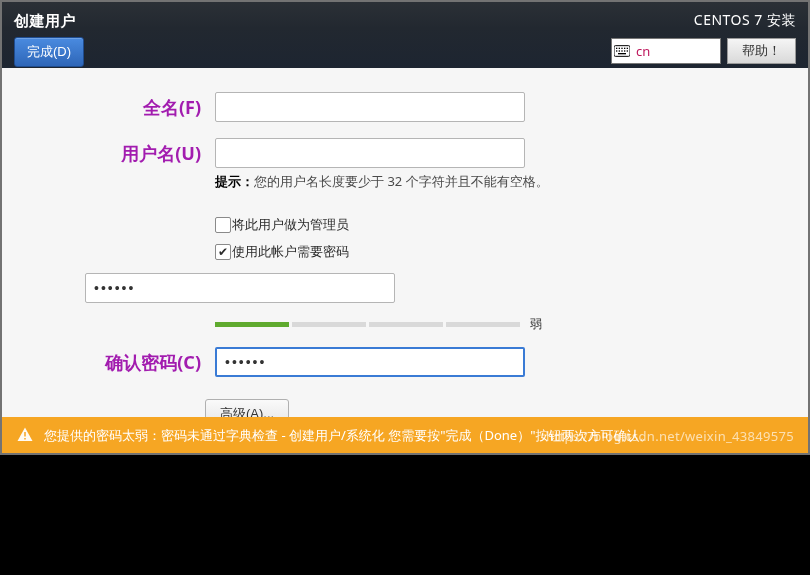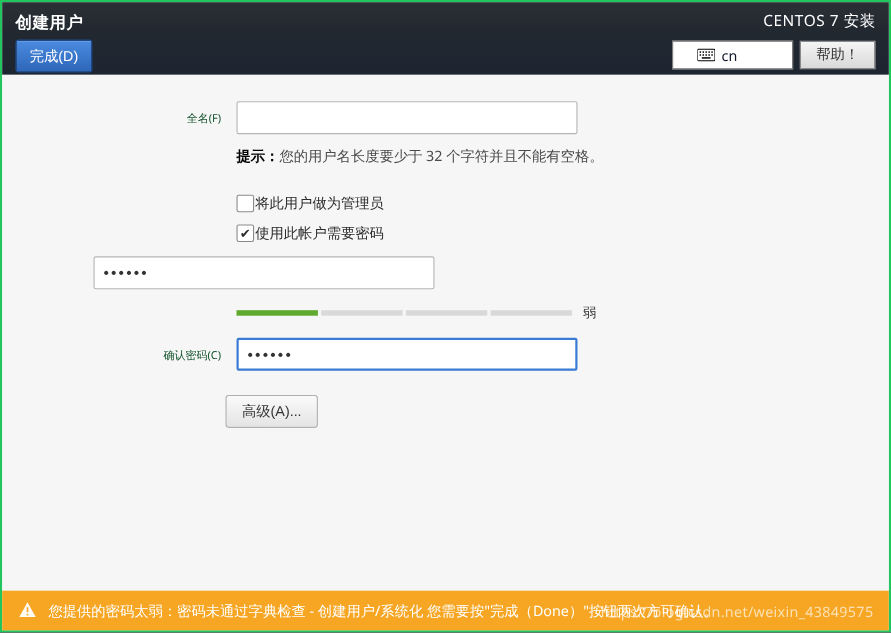--- a/index.html
+++ b/index.html
@@ -1,17 +1,17 @@
 <!DOCTYPE html>
 <html><head>
 <meta charset="utf-8">
 <style>
   * { box-sizing: border-box; margin: 0; padding: 0; }
   html, body { width: 810px; height: 575px; font-family: "Noto Sans", "Microsoft YaHei", sans-serif; font-size: 13px; background: #000; overflow: hidden; }
-  .frame { position: relative; width: 810px; height: 575px; border: 2px solid #22c55e; background: #f6f6f6; }
+  .frame { position: relative; width: 810px; height: 455px; border: 2px solid #737373; background: #f6f6f6; }
   .header {
     height: 66px;
     background: linear-gradient(180deg, #2b3036 0%, #222830 40%, #1d2531 100%);
     color: #fff;
     display: flex;
     align-items: flex-start;
     padding: 8px 12px 0 12px;
     position: relative;
   }
   .header-left { display: flex; flex-direction: column; gap: 6px; }
@@ -19,34 +19,34 @@
   .done-btn {
     background: #3a7bd5; background: linear-gradient(180deg,#4a8be0,#2e66b8);
     color: #fff; border: 1px solid #1f4c8f; border-radius: 3px;
     padding: 5px 12px; font-size: 13px; cursor: pointer;
     box-shadow: inset 0 1px 0 rgba(255,255,255,0.2);
   }
   .header-right { position: absolute; right: 12px; top: 8px; text-align: right; }
   .install-title { font-size: 14px; letter-spacing: 0.5px; white-space: nowrap; }
   .header-row2 { display: flex; gap: 6px; margin-top: 8px; align-items: stretch; }
   .kb-ind {
-    background: #fff; color: #0f172a; display: flex; align-items: center; gap: 6px;
-    padding: 3px 22px; width: 110px; border: 1px solid #777; font-size: 13px;
+    background: #fff; color: #be185d; display: flex; align-items: center; gap: 6px;
+    padding: 3px 2px; width: 110px; border: 1px solid #777; font-size: 13px;
   }
   .kb-ind svg { width: 16px; height: 12px; }
   .help-btn {
     background: linear-gradient(180deg,#f5f5f5,#d9d9d9); color:#333;
     border:1px solid #999; padding: 3px 14px; font-size:13px; cursor:pointer;text-align:right;
   }
 
   .body { position: absolute; top: 66px; left: 0; right: 0; bottom: 36px; background: #f6f6f6; padding-top: 24px; }
   .form { width: 640px; margin: 0 auto; }
   .row { display: flex; align-items: center; margin-bottom: 16px; }
   .row.tight { margin-bottom: 10px; }
-  .lbl { width: 130px; text-align: right; padding-right: 14px; font-weight: 400; color:#14532d; font-size:10px; }
+  .lbl { width: 130px; text-align: right; padding-right: 14px; font-weight: 700; color:#a21caf; font-size:18px; }
   .field { flex: 1; }
   input[type=text], input[type=password] {
     width: 310px; height: 30px; border: 1px solid #b5b5b5; border-radius: 2px;
     padding: 0 8px; font-size: 14px; background:#fff; color:#333;
   }
   input.focused { border: 2px solid #3a7bd5; }
   .blurred { color: transparent; text-shadow: 0 0 8px rgba(120,120,120,0.9); }
   .hint-row { margin-left: 130px; margin-top: -6px; margin-bottom: 24px; color:#4a4a4a; font-size:13px; }
   .hint-row b { color:#000; }
   .check-row { margin-left: 130px; margin-bottom: 8px; display:flex; align-items:center; gap:1px; font-size:13px; color:#2b2b2b; }
@@ -107,20 +107,24 @@
       </div>
     </div>
   </div>
 
   <div class="body">
     <div class="form">
       <div class="row">
         <div class="lbl">全名(F)</div>
         <div class="field"><input type="text" class="blurred" value="" style=""></div>
       </div>
+      <div class="row tight">
+        <div class="lbl">用户名(U)</div>
+        <div class="field"><input type="text" class="blurred" value="" style=""></div>
+      </div>
       <div class="hint-row"><b>提示：</b><span>您的用户名长度要少于 32 个字符并且不能有空格。</span></div>
 
       <div class="check-row">
         <span class="cb"></span>
         <span>将此用户做为管理员</span>
       </div>
       <div class="check-row">
         <span class="cb checked"></span>
         <span>使用此帐户需要密码</span>
       </div>

